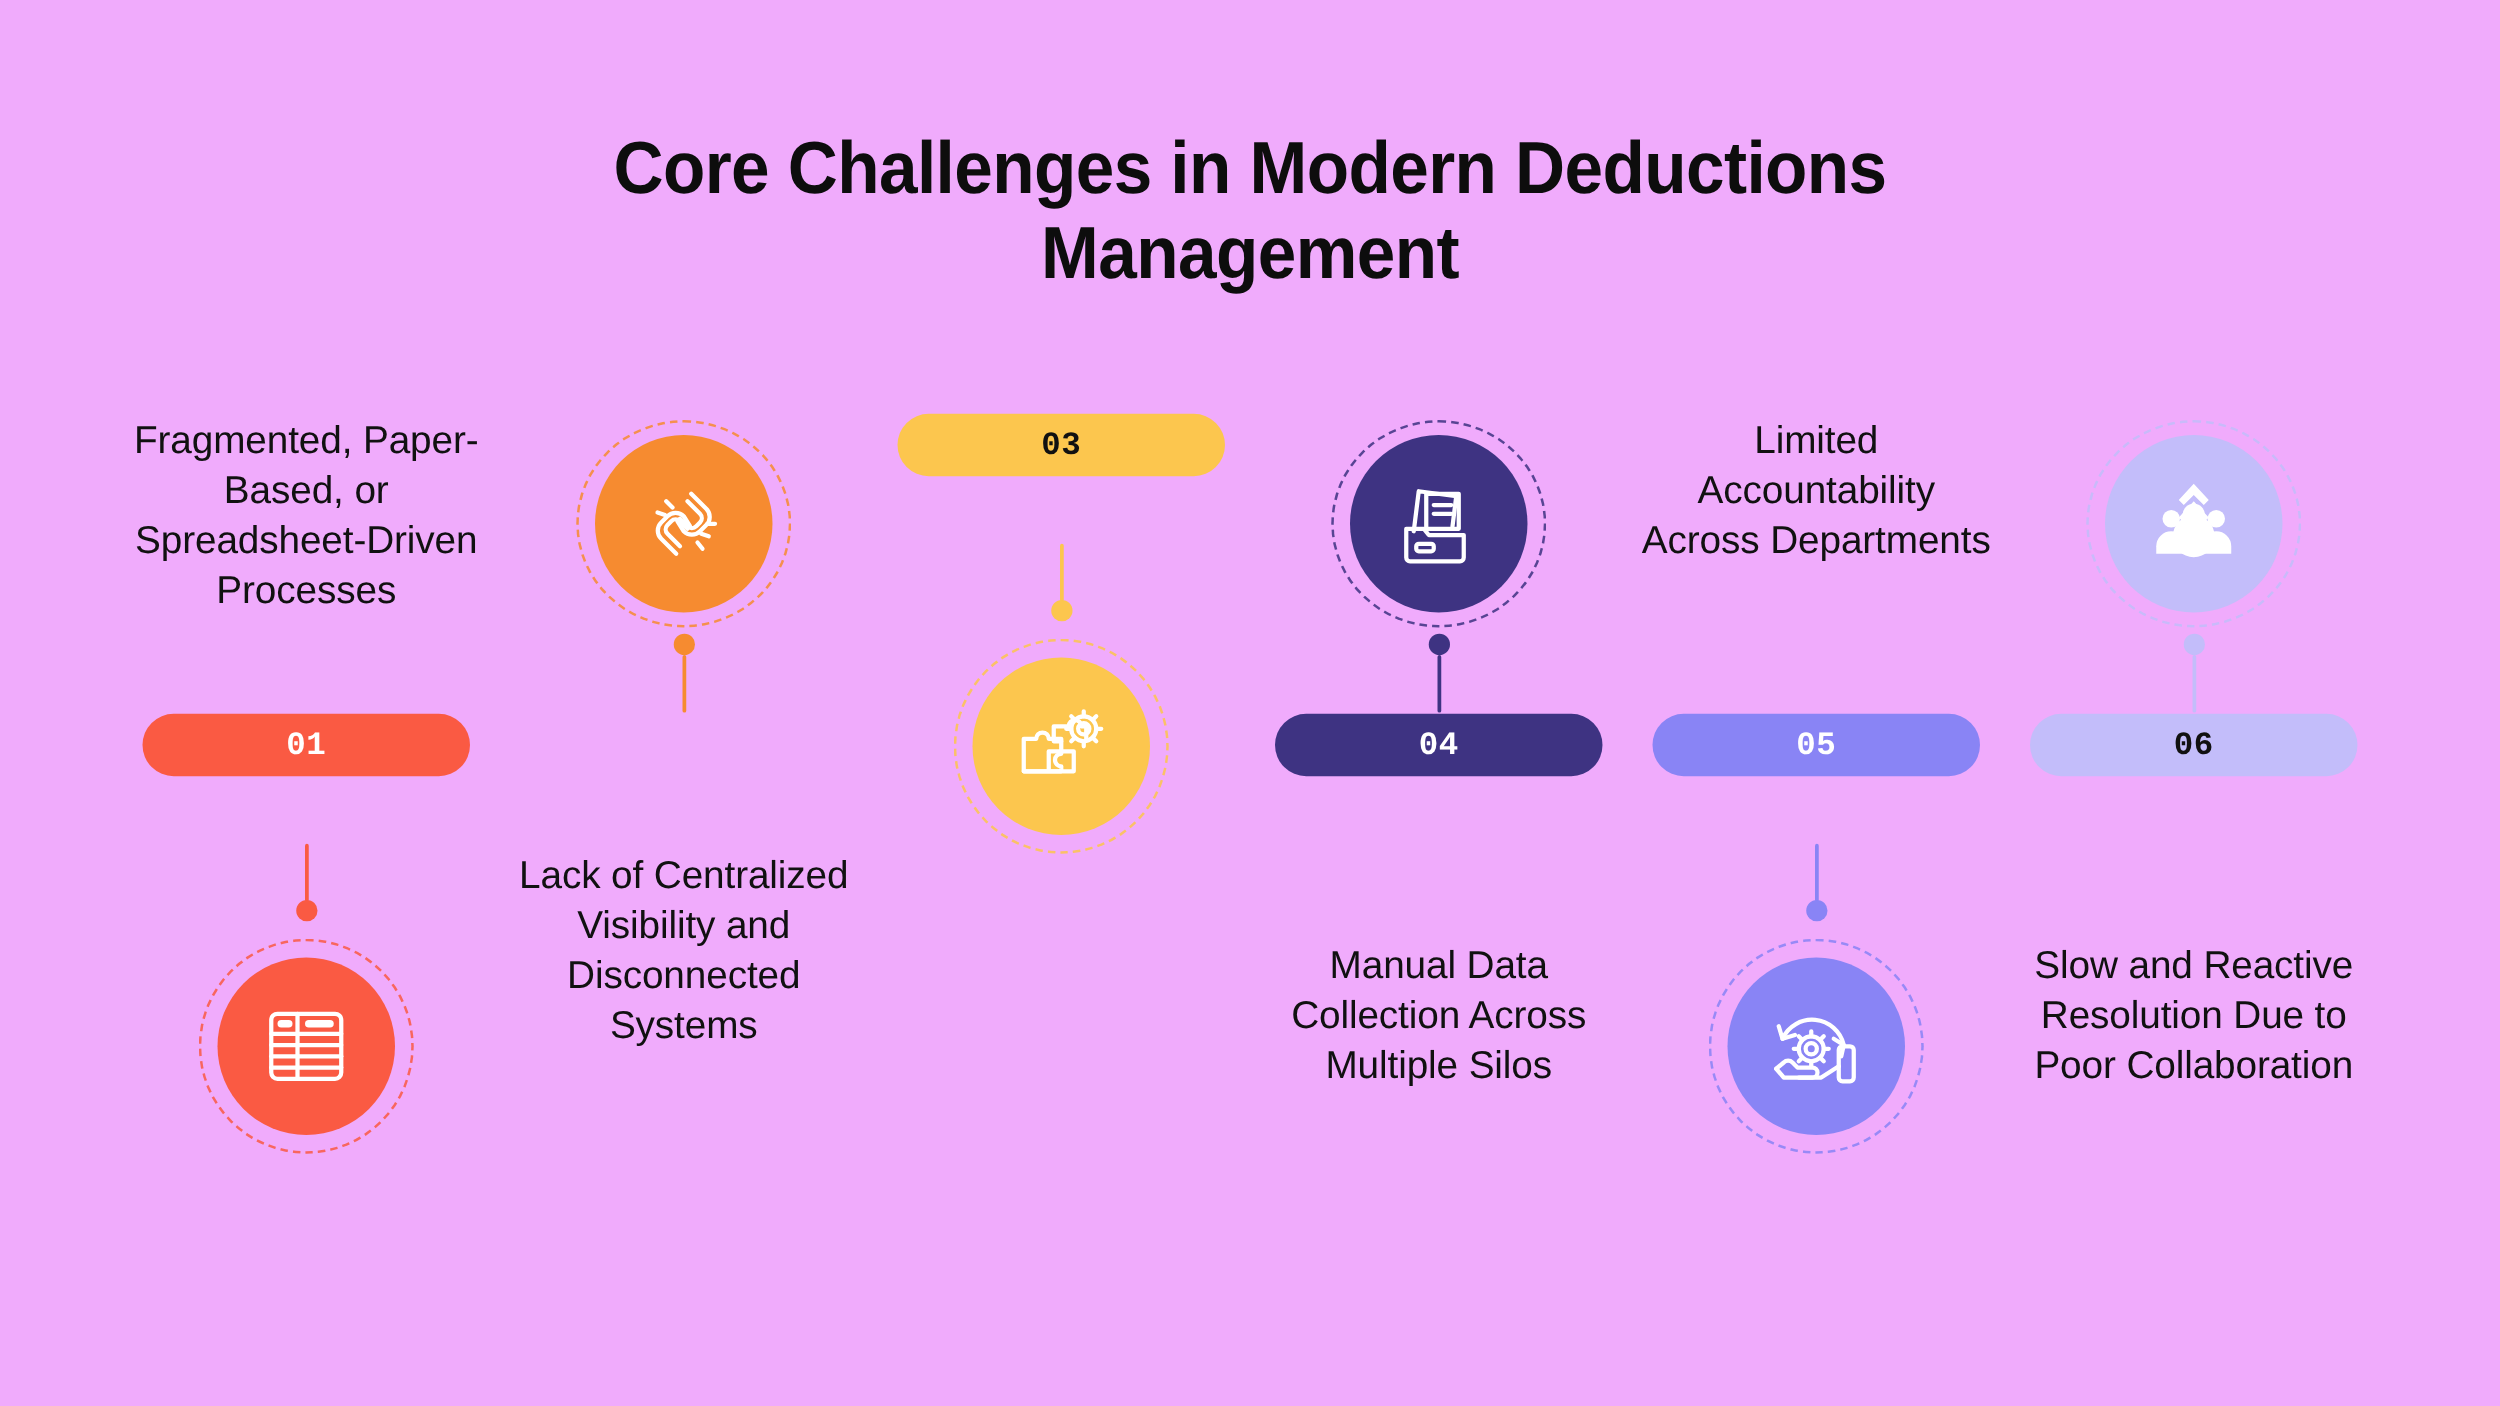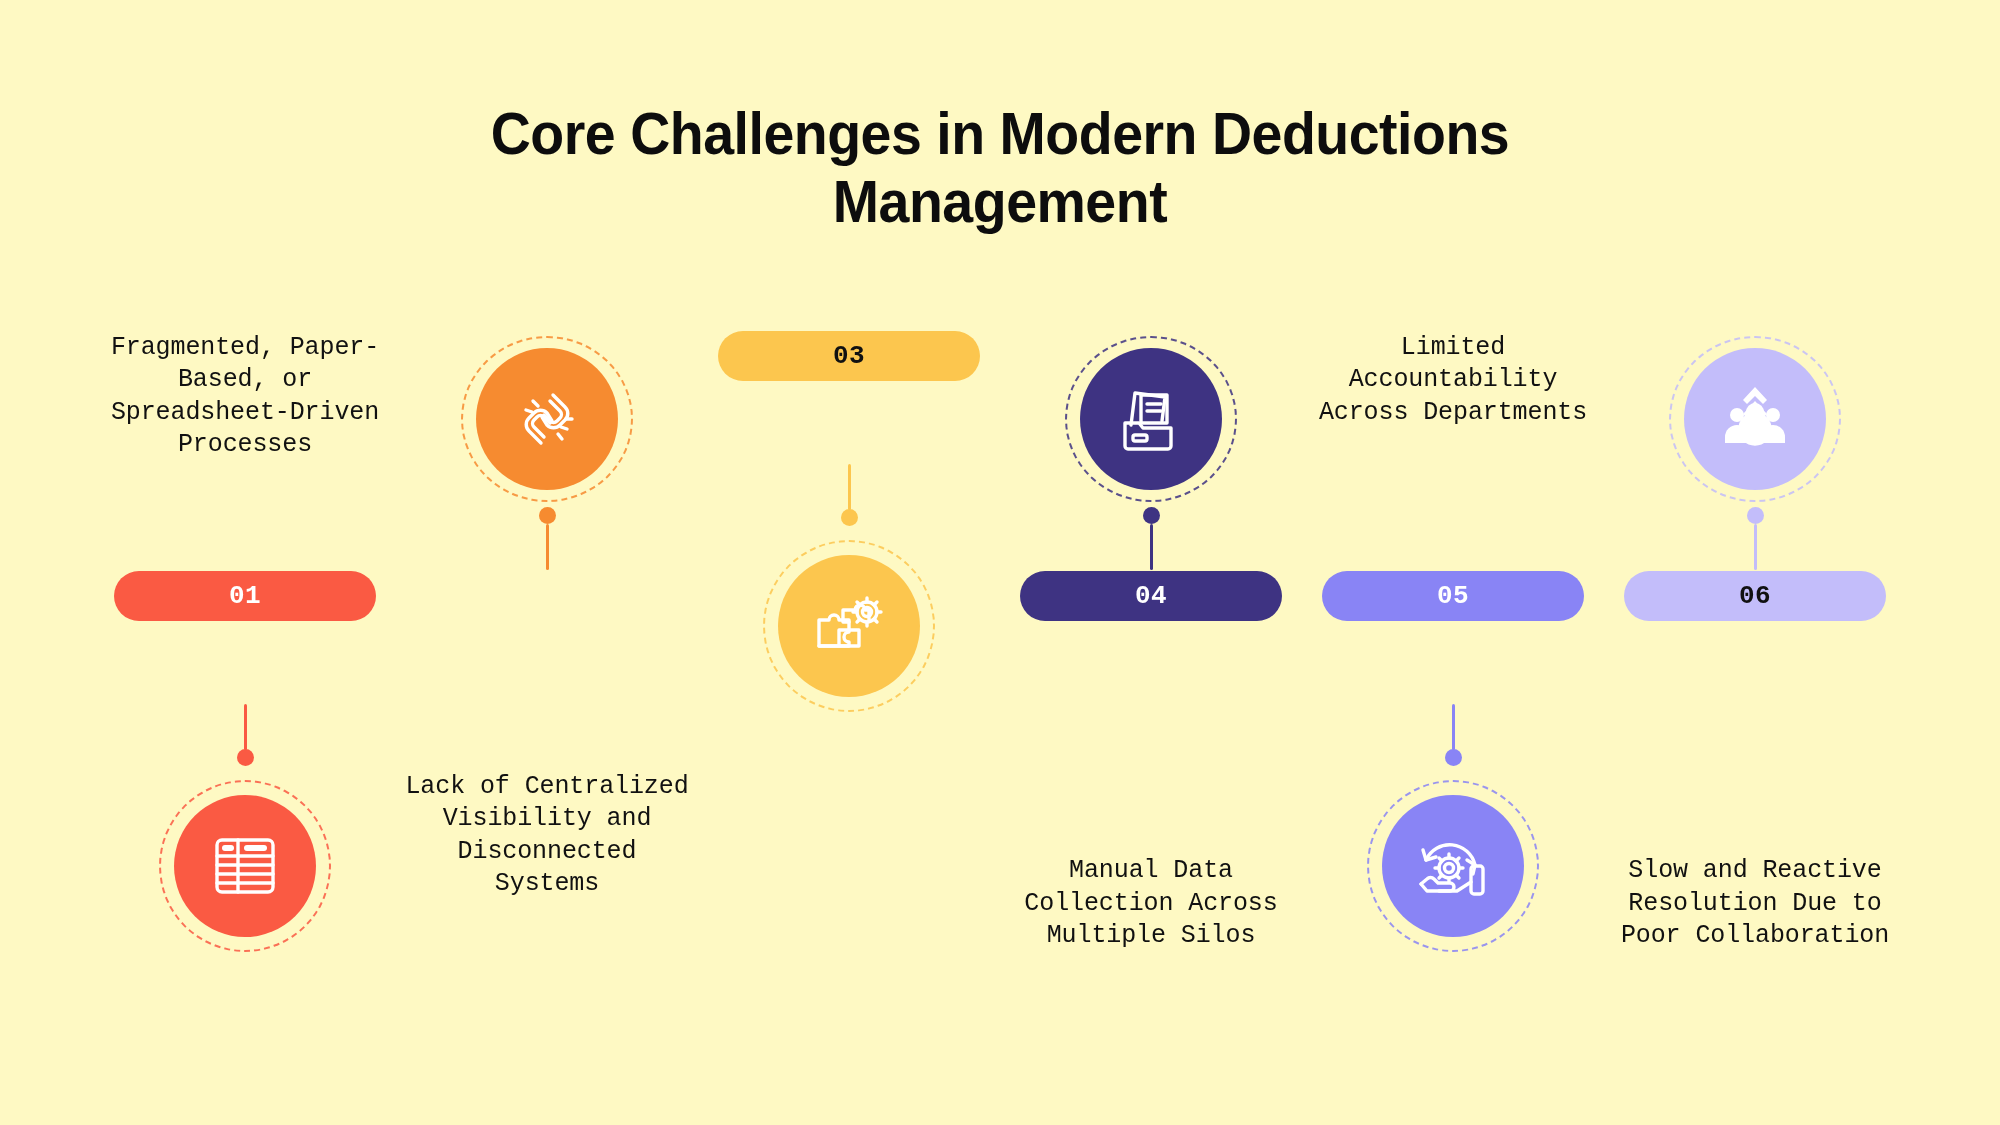--- a/index.html
+++ b/index.html
@@ -10,21 +10,21 @@
     height: 1125px;
     background: #ffffff;
     font-family: "Liberation Sans", "DejaVu Sans", sans-serif;
     overflow: hidden;
   }
 
   .slide {
     position: relative;
     width: 2000px;
     height: 1125px;
-    background: #fef9c3;
+    background: #f0abfc;
   }
 
   
   .title-wrap {
     position: absolute;
     top: 100px;
     left: 0;
     width: 2000px;
     text-align: center;
   }
@@ -70,31 +70,32 @@
     flex-direction: column;
     align-items: center;
     justify-content: flex-start;
   }
   .zone-bottom {
     height: 330px;
     width: 100%;
     display: flex;
     flex-direction: column;
     align-items: center;
-    justify-content: flex-end;
+    justify-content: center;
+    margin-top: 12px;
   }
 
   
   .zone-top.has-text { justify-content: flex-start; padding-top: 2px; }
   .zone-top.has-icon { justify-content: flex-start; padding-top: 6px; }
 
   
   .caption {
-    font-family: Liberation Mono, monospace;
-    font-size: 25px;
+    font-family: Liberation Sans, sans-serif;
+    font-size: 31px;
     line-height: 1.29;
     color: #111111;
     text-align: center;
     letter-spacing: -0.1px;
     width: 290px;
     font-weight: 400;
   }
   .caption.below { margin-top: 26px; }
 
   

